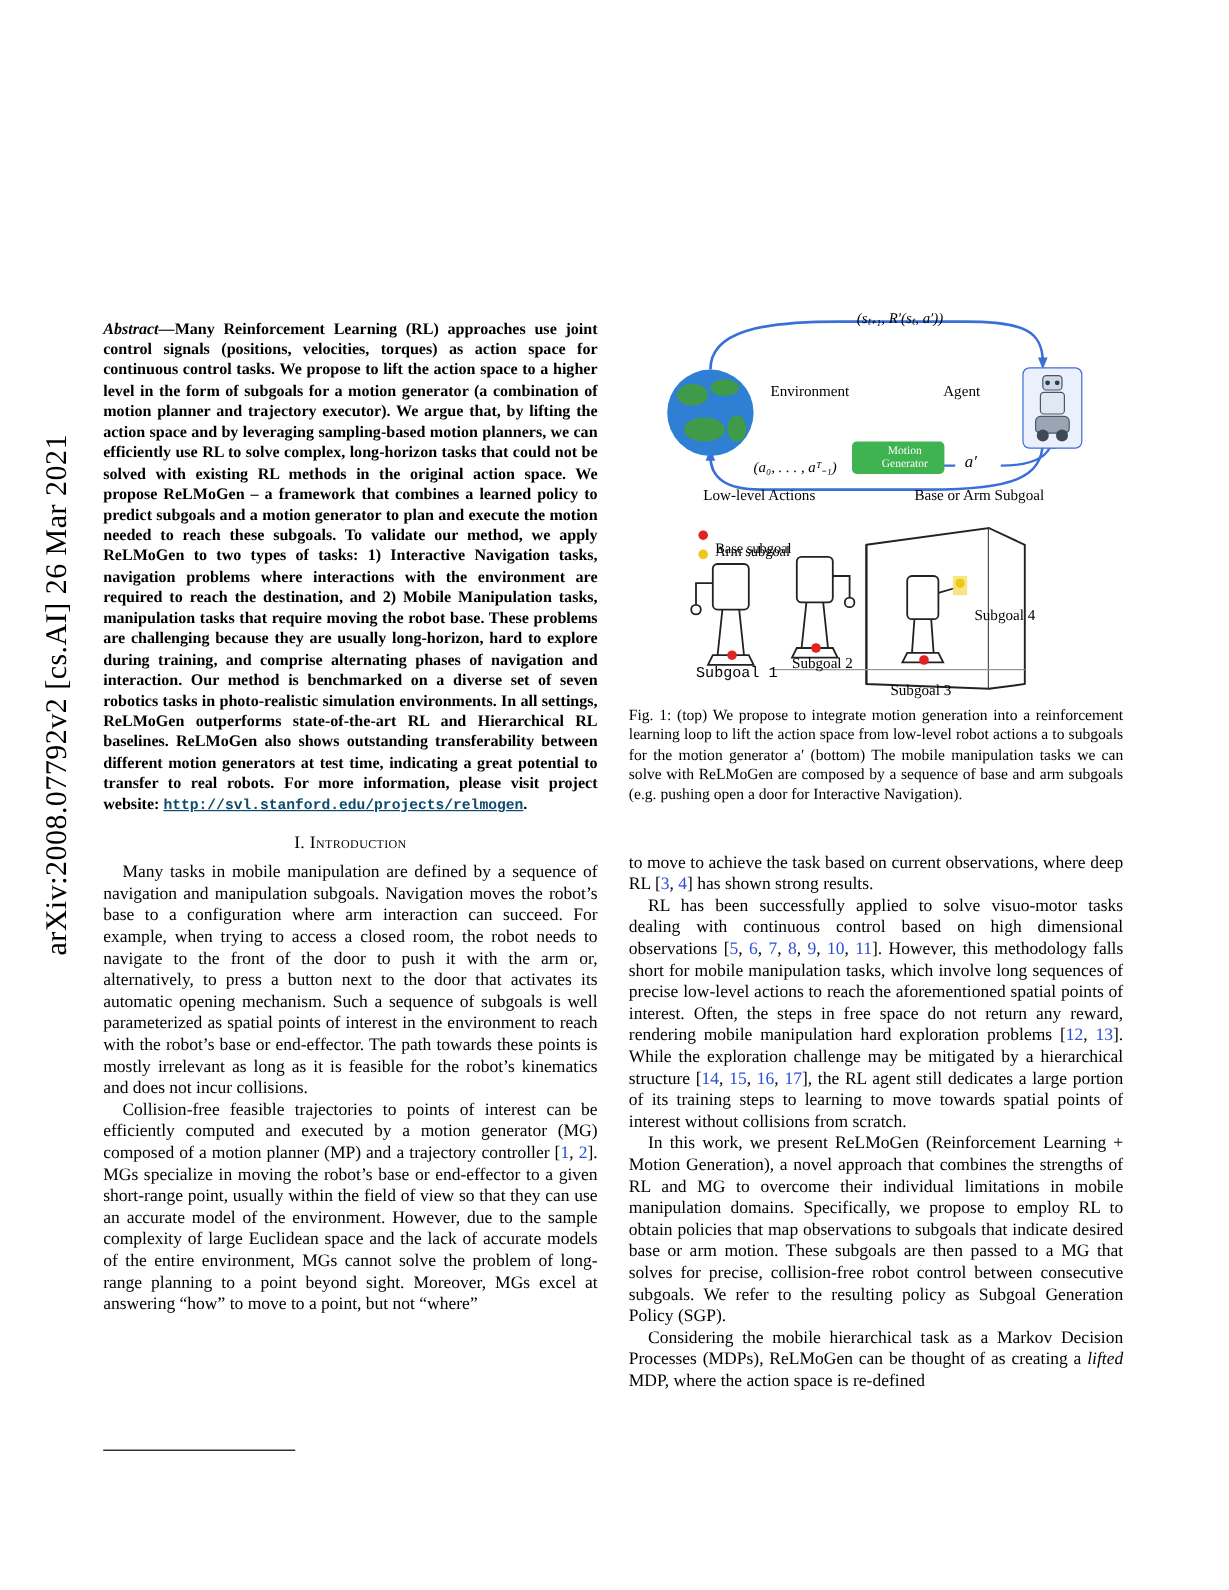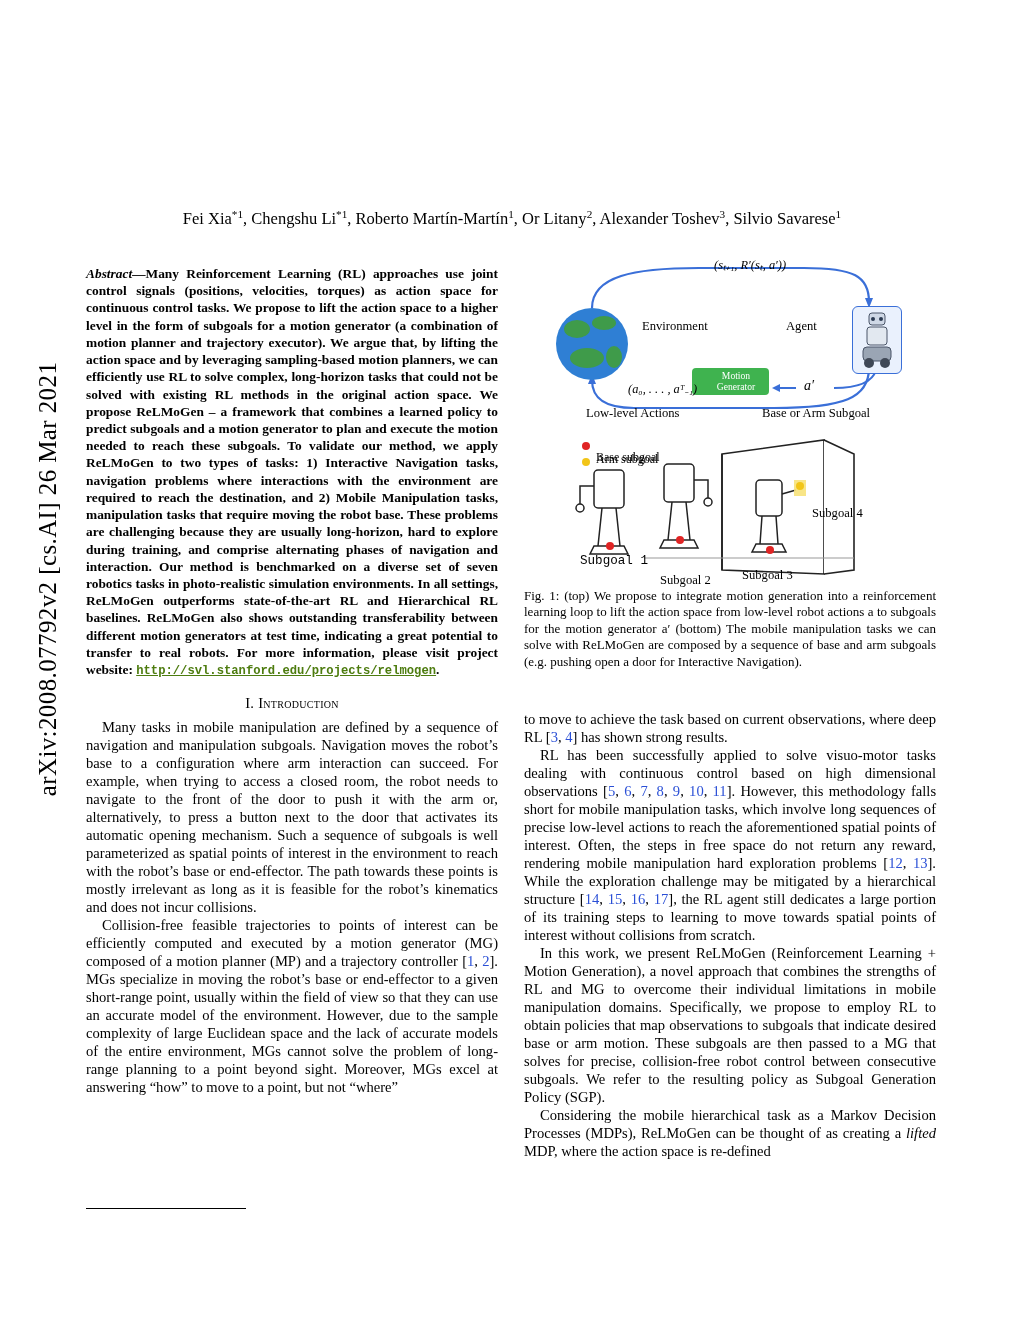--- a/index.html
+++ b/index.html
@@ -68,21 +68,21 @@
     font-weight: bold;
     font-family: "Liberation Serif", serif;
     hyphens: auto;
   }
   .abstract .abshead {
     font-style: italic;
     font-weight: bold;
   }
   .link {
     font-family: "Liberation Mono", monospace;
-    color: #4d7c0f;
+    color: #0c4a6e;
     font-size: 12.2px;
     font-weight: bold;
     word-break: break-all;
   }
   .sec-head {
     text-align: center;
     font-size: 14.6px;
     font-variant: small-caps;
     margin: 15px 0 6px 0;
     letter-spacing: 0.3px;
@@ -194,23 +194,20 @@
   }
 </style>
 </head>
 <body>
 
 <div class="page">
 
   <div class="arxiv-stamp">arXiv:2008.07792v2  [cs.AI]  26 Mar 2021</div>
 
 
-  <div class="authors">
-    <span id="authors-html">Fei Xia<sup>*1</sup>, Chengshu Li<sup>*1</sup>, Roberto Martín-Martín<sup>1</sup>, Or Litany<sup>2</sup>, Alexander Toshev<sup>3</sup>, Silvio Savarese<sup>1</sup></span>
-  </div>
 
   <div class="col-left">
     <div class="abstract">
       <span class="abshead">Abstract—</span><span>Many Reinforcement Learning (RL) approaches use joint control signals (positions, velocities, torques) as action space for continuous control tasks. We propose to lift the action space to a higher level in the form of subgoals for a motion generator (a combination of motion planner and trajectory executor). We argue that, by lifting the action space and by leveraging sampling-based motion planners, we can efficiently use RL to solve complex, long-horizon tasks that could not be solved with existing RL methods in the original action space. We propose ReLMoGen – a framework that combines a learned policy to predict subgoals and a motion generator to plan and execute the motion needed to reach these subgoals. To validate our method, we apply ReLMoGen to two types of tasks: 1) Interactive Navigation tasks, navigation problems where interactions with the environment are required to reach the destination, and 2) Mobile Manipulation tasks, manipulation tasks that require moving the robot base. These problems are challenging because they are usually long-horizon, hard to explore during training, and comprise alternating phases of navigation and interaction. Our method is benchmarked on a diverse set of seven robotics tasks in photo-realistic simulation environments. In all settings, ReLMoGen outperforms state-of-the-art RL and Hierarchical RL baselines. ReLMoGen also shows outstanding transferability between different motion generators at test time, indicating a great potential to transfer to real robots. For more information, please visit project website: </span><a class="link" href="#">http://svl.stanford.edu/projects/relmogen</a><span>.</span>
     </div>
 
     <div class="sec-head">I. Introduction</div>
 
     <p class="body">Many tasks in mobile manipulation are defined by a sequence of navigation and manipulation subgoals. Navigation moves the robot’s base to a configuration where arm interaction can succeed. For example, when trying to access a closed room, the robot needs to navigate to the front of the door to push it with the arm or, alternatively, to press a button next to the door that activates its automatic opening mechanism. Such a sequence of subgoals is well parameterized as spatial points of interest in the environment to reach with the robot’s base or end-effector. The path towards these points is mostly irrelevant as long as it is feasible for the robot’s kinematics and does not incur collisions.</p>
     <p class="body">
@@ -282,21 +279,21 @@
         <circle cx="20" cy="12" r="2" fill="#2b3a52"></circle>
         <circle cx="28" cy="12" r="2" fill="#2b3a52"></circle>
         <rect x="14" y="20" width="20" height="18" rx="3" fill="#e2e8f0" stroke="#4a5568" stroke-width="1"></rect>
         <rect x="10" y="40" width="28" height="14" rx="4" fill="#9aa5b4" stroke="#4a5568" stroke-width="1"></rect>
         <circle cx="16" cy="56" r="5" fill="#3f4856"></circle>
         <circle cx="32" cy="56" r="5" fill="#3f4856"></circle>
       </svg>
     </div>
 
     
-    <div class="mg-box" style="left:168px; top:110px; width:56px;padding-left:16px;">
+    <div class="mg-box" style="left:186px; top:110px; width:56px;padding-left:16px;">
       <div>Motion</div>
       <div>Generator</div>
     </div>
 
     
     <div class="fig-math" style="left:190px; top:-2px;">(sₜ₊₁, R′(sₜ, a′))</div>
     <div class="fig-math" style="left:104px; top:122px;">(a₀, . . . , aᵀ₋₁)</div>
     <div class="fig-label" style="left:118px; top:61px;">Environment</div>
     <div class="fig-label" style="left:262px; top:61px;">Agent</div>
     <div class="fig-math" style="left:280px; top:120px; font-size:14px;">a′</div>
@@ -309,21 +306,21 @@
     <div class="dot" style="left:58px; top:200px; background:#f2c518;"></div>
     <div class="legend-txt" style="left:72px; top:194px;">Arm subgoal</div>
 
     
     <div class="dot" style="left:82px; top:284px; background:#e02424;"></div>
     <div class="dot" style="left:152px; top:278px; background:#e02424;"></div>
     <div class="dot" style="left:242px; top:288px; background:#e02424;"></div>
     <div class="dot" style="left:272px; top:224px; background:#f2c518;"></div>
 
     <div class="fig-label" style="left:56px; top:296px;font-family:Liberation Mono, monospace;">Subgoal 1</div>
-    <div class="fig-label" style="left:136px; top:315px;">Subgoal 2</div>
+    <div class="fig-label" style="left:136px; top:288px;">Subgoal 2</div>
     <div class="fig-label" style="left:218px; top:310px;">Subgoal 3</div>
     <div class="fig-label" style="left:288px; top:248px;">Subgoal 4</div>
   </div>
 
   <div class="figcap">Fig. 1: (top) We propose to integrate motion generation into a reinforcement learning loop to lift the action space from low-level robot actions a to subgoals for the motion generator a′ (bottom) The mobile manipulation tasks we can solve with ReLMoGen are composed by a sequence of base and arm subgoals (e.g. pushing open a door for Interactive Navigation).</div>
 
   <div class="right-body">
     <p class="body" style="text-indent:0;">
       <span>to move to achieve the task based on current observations, where deep RL [</span><span class="cite">3</span><span>, </span><span class="cite">4</span><span>] has shown strong results.</span>
     </p>

